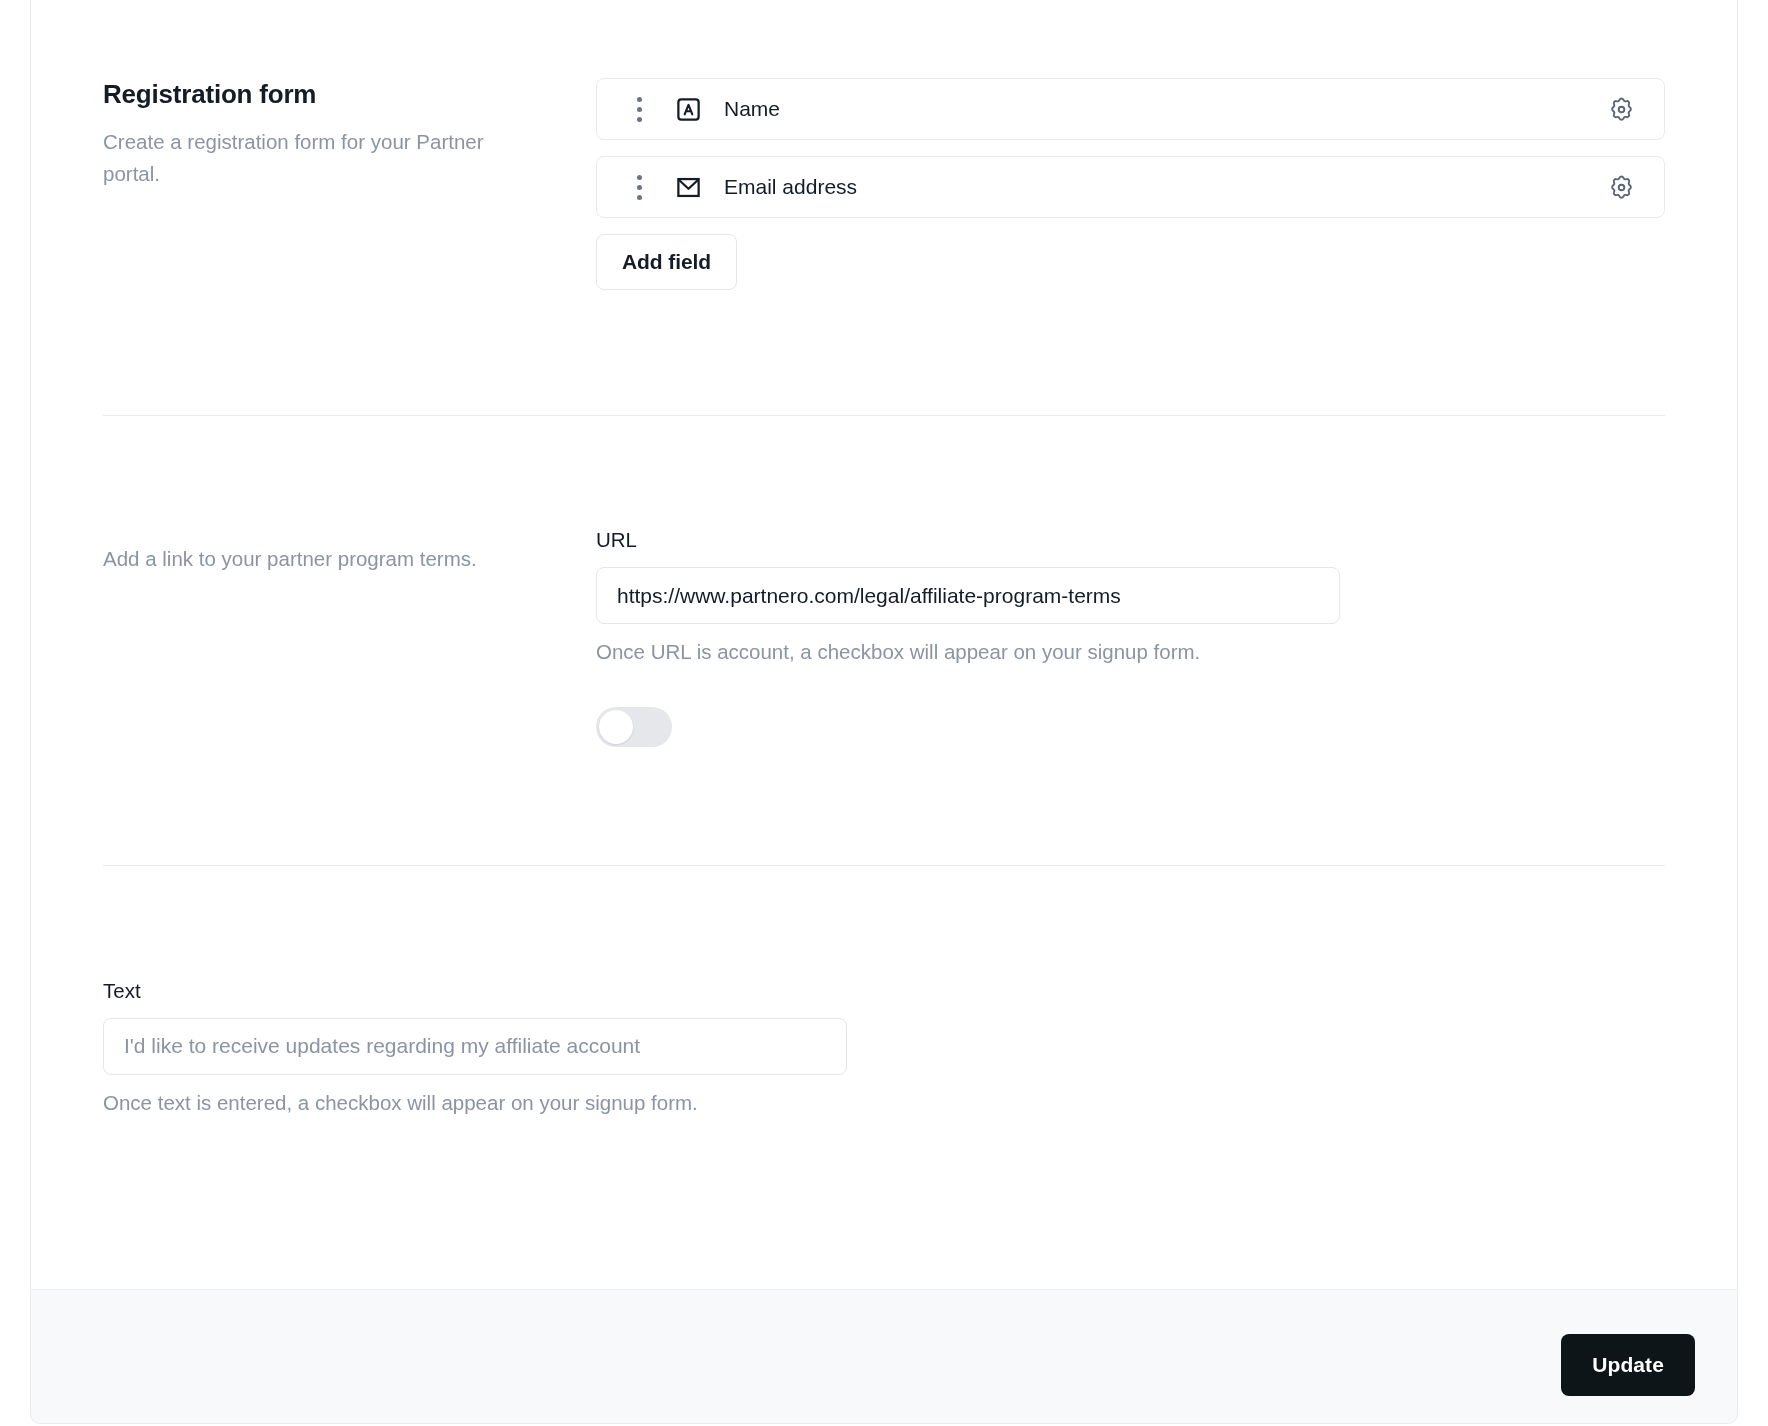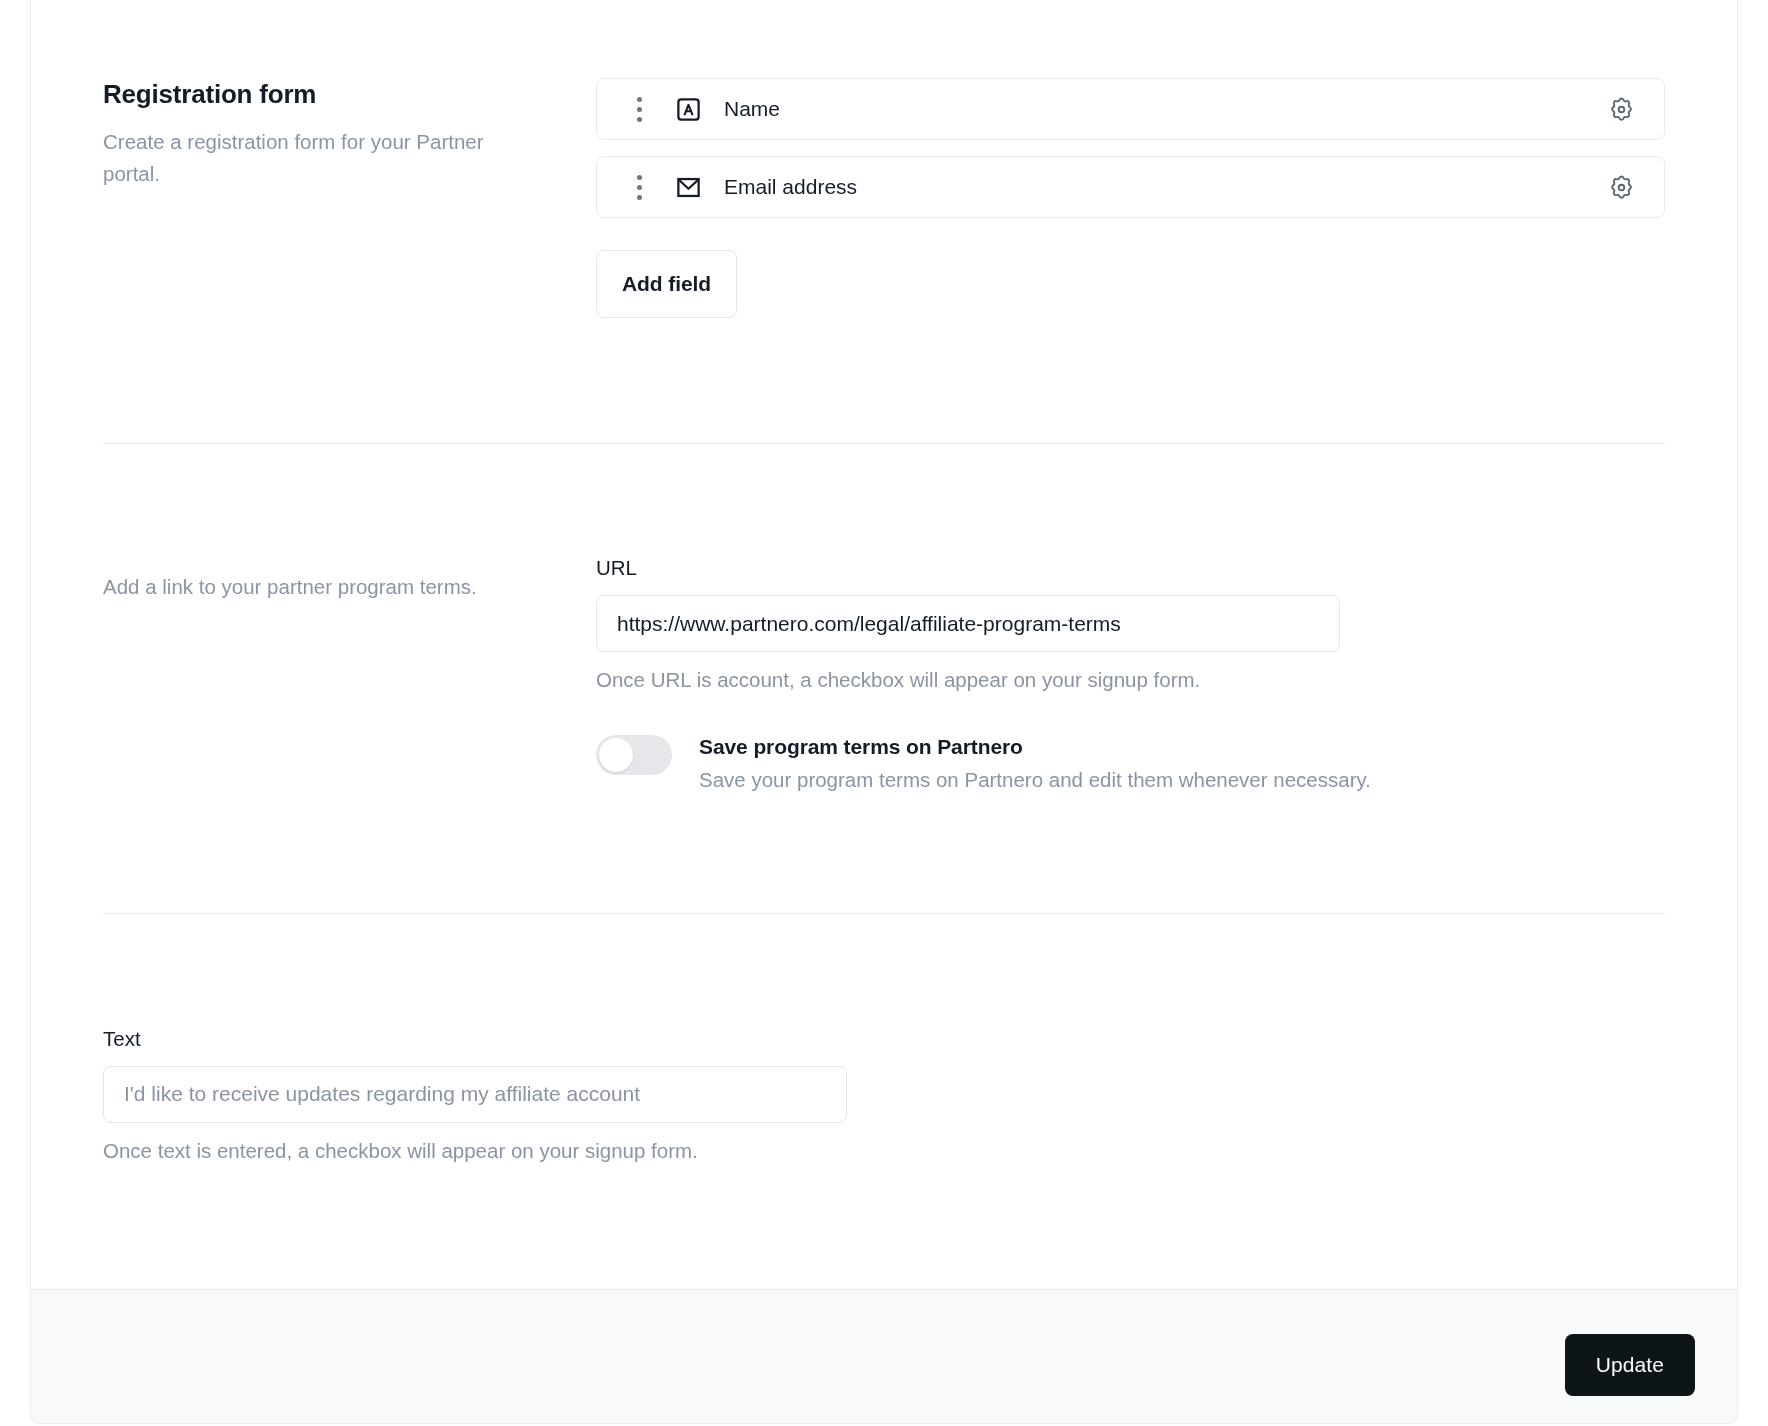--- a/index.html
+++ b/index.html
@@ -124,25 +124,24 @@
     height: 42px;
     display: flex;
     align-items: center;
     justify-content: center;
     color: #5c6575;
     cursor: pointer;
     border-radius: 6px;
   }
 
   .add-field-btn {
-    margin-top: 16px;
     display: inline-flex;
     align-items: center;
     justify-content: center;
-    height: 68px;
+    height: 56px;
     padding: 0 25px;
     background: #ffffff;
     border: 1px solid #e3e6ea;
     border-radius: 8px;
     font-family: "Liberation Sans", sans-serif;
     font-size: 21px;
     font-weight: 700;
     color: #141c28;
     cursor: pointer;
     letter-spacing: -0.1px;
@@ -249,21 +248,21 @@
 
   .update-btn {
     height: 62px;
     padding: 0 31px;
     background: #0d1519;
     color: #ffffff;
     border: none;
     border-radius: 8px;
     font-family: "Liberation Sans", sans-serif;
     font-size: 21px;
-    font-weight: 400;
+    font-weight: 700;
     cursor: pointer;
     letter-spacing: 0.1px;
     margin-top: 16px;
   }
 </style>
 </head>
 <body>
 
 <div class="page">
   <div class="card">
@@ -333,24 +332,20 @@
         </div>
         <div class="sec-right">
           <label class="input-label">URL</label>
           <input class="text-input" type="text" value="https://www.partnero.com/legal/affiliate-program-terms" style="">
           <p class="helper-text">Once URL is account, a checkbox will appear on your signup form.</p>
 
           <div class="toggle-wrap">
             <div class="toggle">
               <span class="knob"></span>
             </div>
-            <div class="toggle-texts">
-              <div class="toggle-title">Save program terms on Partnero</div>
-              <div class="toggle-desc">Save your program terms on Partnero and edit them whenever necessary.</div>
-            </div>
           </div>
         </div>
       </div>
 
       <div class="divider" id="divider-2"></div>
 
       <div class="section" id="sec-marketing">
         <div class="sec-right">
           <label class="input-label">Text</label>
           <input class="text-input" type="text" placeholder="I'd like to receive updates regarding my affiliate account" style="">

